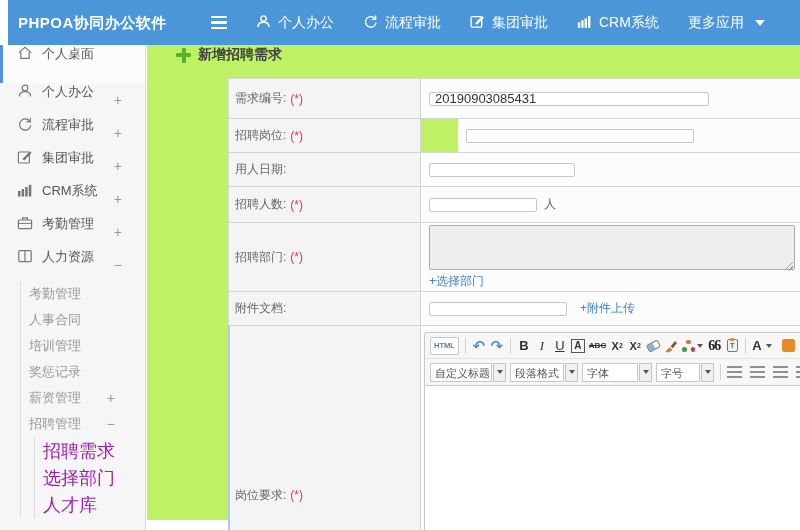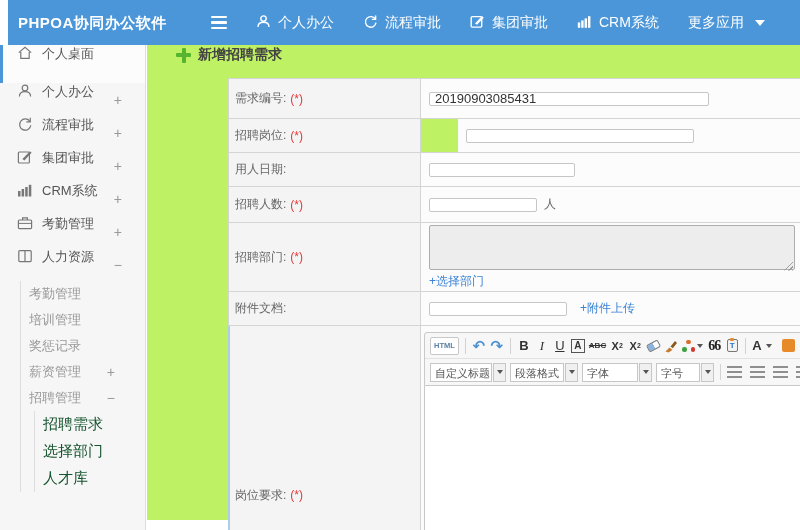--- a/index.html
+++ b/index.html
@@ -18,21 +18,21 @@
   
   .sidebar { position:absolute; left:0; top:45px; width:146px; height:485px; background:#f6f6f6; border-right:1px solid #ddd; }
   .side-item { position:relative; height:33px; display:flex; padding-left:17px; font-size:13px; color:#555; cursor:pointer; }
   .side-item.active { height:38px; background:#fcfcfc; border-left:3px solid #4a96d9; padding-left:14px; }
   .side-item .sicon { width:16px; height:16px; margin-right:9px; flex:0 0 16px; }
   .side-item .exp { position:absolute; right:23px; top:50%; transform:translateY(-50%); color:#999; font-size:14px; }
   .sub-list { margin-left:20px; border-left:1px solid #ddd; }
   .sub-item { position:relative; height:26px; display:flex; align-items:center; padding-left:8px; font-size:13px; color:#999; cursor:pointer; }
   .sub-item .exp { position:absolute; right:30px; top:50%; transform:translateY(-50%); color:#999; font-size:14px; }
   .subsub-list { margin-left:13px; border-left:1px solid #ddd; }
-  .subsub-item { height:27px; display:flex; align-items:center; padding-left:8px; font-size:15px; color:#14532d; cursor:pointer; }
+  .subsub-item { height:27px; display:flex; align-items:center; padding-left:8px; font-size:18px; color:#a21caf; cursor:pointer; }
 
   
   .main { position:absolute; left:147px; top:35px; width:653px; height:485px; background:#bef264; }
   .page-title { position:absolute; left:29px; top:11px; display:flex; align-items:center; gap:7px; }
   .plus-icon { position:relative; width:15px; height:15px; }
   .plus-icon::before { content:""; position:absolute; left:0; top:5.5px; width:15px; height:4px; background:#56b42f; border-radius:1px; }
   .plus-icon::after { content:""; position:absolute; left:5.5px; top:0; width:4px; height:15px; background:#56b42f; border-radius:1px; }
   .page-title .t { font-size:14px; font-weight:bold; color:#444; }
 
   
@@ -198,20 +198,23 @@
         </svg></span>
     <span>人力资源</span>
     <span class="exp">−</span>
   </div>
 
   <div class="sub-list">
     <div class="sub-item">
         <span>考勤管理</span>
       </div>
     <div class="sub-item">
+        <span>人事合同</span>
+      </div>
+    <div class="sub-item">
         <span>培训管理</span>
       </div>
     <div class="sub-item">
         <span>奖惩记录</span>
       </div>
     <div class="sub-item">
         <span>薪资管理</span>
         <span class="exp">+</span>
       </div>
     <div class="sub-item">

